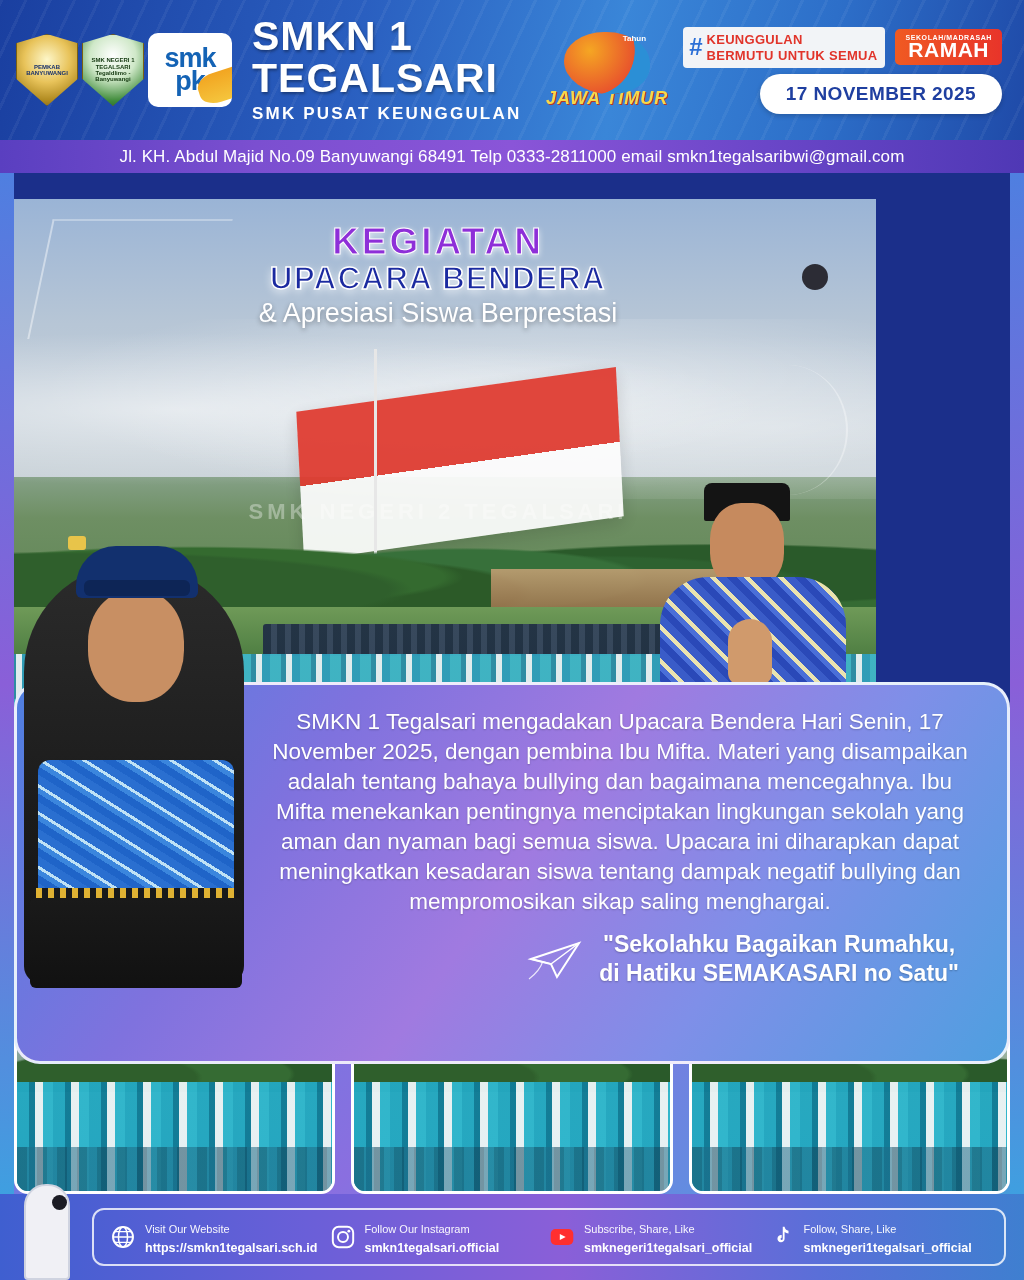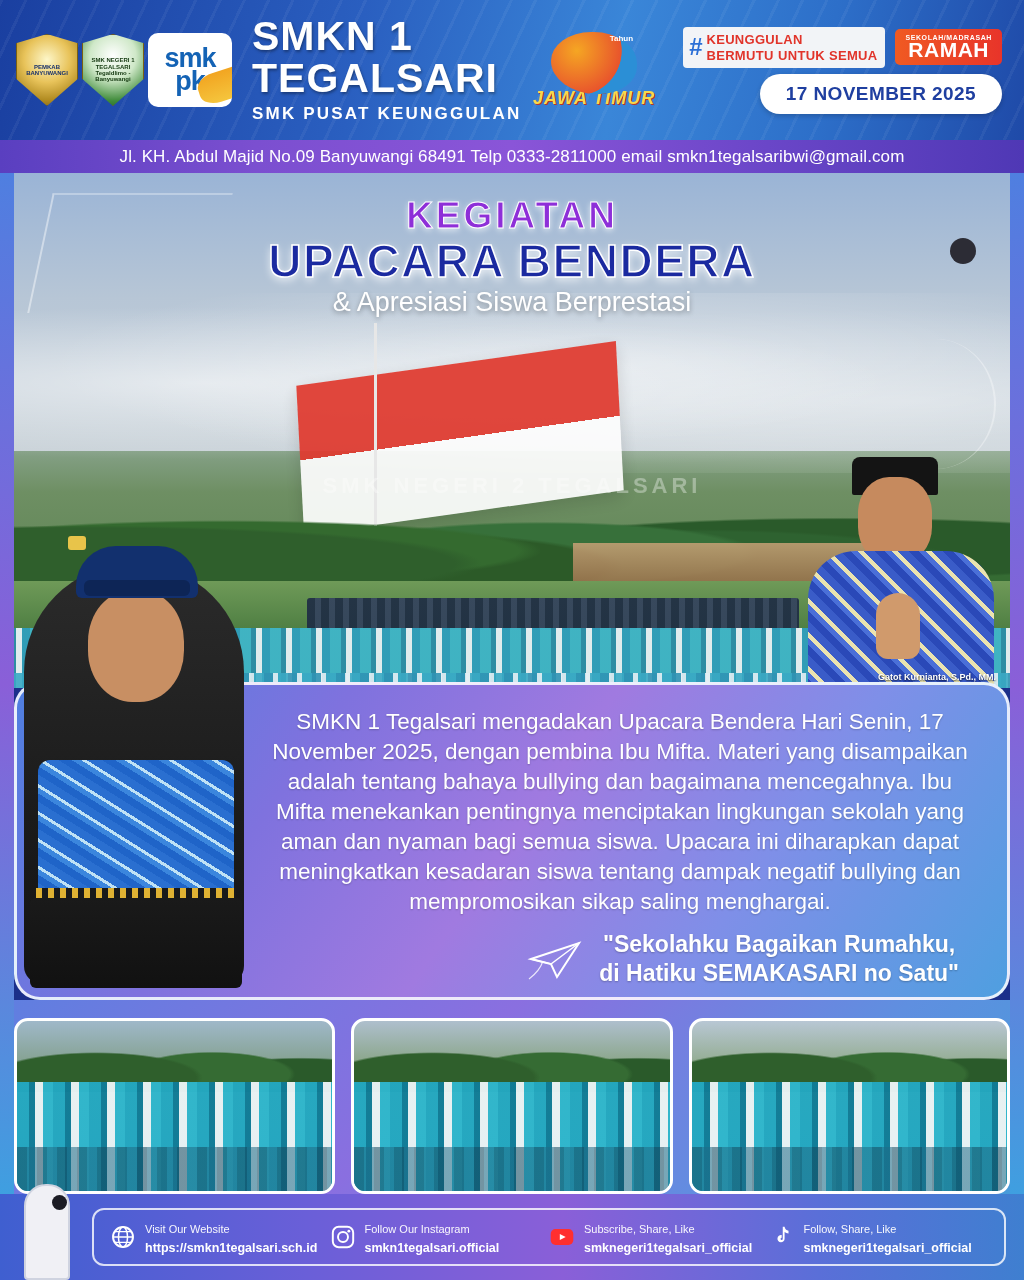--- a/index.html
+++ b/index.html
@@ -60,21 +60,21 @@
     font-size: 41px; font-weight: bold; color:#fff; letter-spacing:1px; line-height:1.0;
     text-shadow: 1px 2px 3px rgba(0,0,0,0.35);
   }
   .school-title .t2 {
     font-size: 41px; font-weight: bold; color:#fff; letter-spacing:1px; line-height:1.05;
     text-shadow: 1px 2px 3px rgba(0,0,0,0.35);
   }
   .school-title .t3 {
     font-size: 17px; font-weight: bold; color:#fff; letter-spacing:2.2px; margin-top:3px;
   }
-  .header-right { margin-left:auto; display:flex; align-items:center; gap:25px; z-index:2; padding-right:6px;}
+  .header-right { margin-left:auto; display:flex; align-items:center; gap:12px; z-index:2; padding-right:6px;}
   .jatim { width:128px; text-align:center; position:relative; }
   .jatim .blob {
     width: 86px; height:62px; margin:0 auto;
     background: radial-gradient(circle at 30% 30%, #f5a623, #e8542c 60%, #2b8fd6 61%, #2b8fd6 100%);
     border-radius: 48% 52% 45% 55%;
     position:relative;
   }
   .jatim .yr { position:absolute; right:4px; top:2px; font-size:8px; color:#fff; font-weight:bold;}
   .jatim .lbl { font-size:18px; font-weight:bold; color:#f7d94a; letter-spacing:1px; margin-top:-6px;
     text-shadow: 1px 1px 0 #b8362a; font-style:italic;}
@@ -102,22 +102,23 @@
   
   .addressbar {
     width:1024px; height:33px;
     background: linear-gradient(90deg,#5a3fc0 0%, #7b4fd0 25%, #8a55d8 50%, #6a46c8 75%, #4f38b5 100%);
     display:flex; align-items:center; justify-content:center;
     color:#fff; font-size:17px; letter-spacing:0.1px;
   }
 
   
   .hero {
-    position:relative; width:1024px; height:515px; overflow:hidden;
+    position:relative; width:876px; height:515px; overflow:hidden;
     background: linear-gradient(180deg, #9fb8d8 0%, #b9c9da 35%, #6e8f63 62%, #4e7a45 100%);
+    margin-top: 26px;
   }
   .sky {
     position:absolute; inset:0 0 46% 0;
     background: linear-gradient(180deg,#9ab4d6 0%, #b7c6d6 45%, #c9d2d8 100%);
   }
   .cloudband{
     position:absolute; left:0; top:120px; width:100%; height:180px;
     background: radial-gradient(ellipse at 20% 50%, rgba(255,255,255,0.55), rgba(255,255,255,0) 60%),
                 radial-gradient(ellipse at 60% 40%, rgba(255,255,255,0.45), rgba(255,255,255,0) 65%),
                 radial-gradient(ellipse at 88% 60%, rgba(255,255,255,0.4), rgba(255,255,255,0) 60%);
@@ -169,21 +170,21 @@
   .hero-title {
     position:absolute; left:0; top:22px; width:100%; text-align:center; z-index:5;
   }
   .ht1 {
     font-size:37px; font-weight:bold; letter-spacing:3px;
     color:#8e2fd8;
     -webkit-text-stroke: 1px #fff;
     text-shadow: 0 2px 6px rgba(255,255,255,0.8);
   }
   .ht2 {
-    font-size:46px; font-weight:bold; letter-spacing:1.5px; line-height:1.05;
+    font-size:31px; font-weight:bold; letter-spacing:1.5px; line-height:1.05;
     color:#1b2aa0;
     -webkit-text-stroke: 1.5px #fff;
     text-shadow: 0 3px 8px rgba(255,255,255,0.85);
   }
   .ht3 {
     font-size:27px; color:#fff; font-weight:500; margin-top:2px;
     text-shadow: 0 2px 5px rgba(0,0,0,0.35);
   }
   .watermark {
     position:absolute; left:50%; top:300px; transform:translateX(-50%);
@@ -262,21 +263,21 @@
     background: linear-gradient(180deg,#1a1a1a,#111);
     border-radius: 6px;
   }
   .lady-belt{
     position:absolute; left:20px; top:360px; width:200px; height:16px;
     background: repeating-linear-gradient(90deg,#e0b233 0 6px,#1a1a1a 6px 12px);
   }
 
   
   .narrative{
-    position:absolute; left:14px; top:682px; width:996px; height:318px; z-index:15;
+    position:absolute; left:14px; top:682px; width:996px; height:382px; z-index:15;
     background: linear-gradient(125deg, #4f7fe0 0%, #7f72de 28%, #a07ae0 50%, #7f8fe8 72%, #4f9fe0 100%);
     border: 3px solid rgba(255,255,255,0.85);
     border-radius: 26px;
     padding: 22px 34px 18px 250px;
     color:#fff;
   }
   .narrative p.body{
     font-size:22.5px; line-height:1.33; text-align:center;
     text-shadow: 0 1px 2px rgba(0,0,0,0.22);
   }

